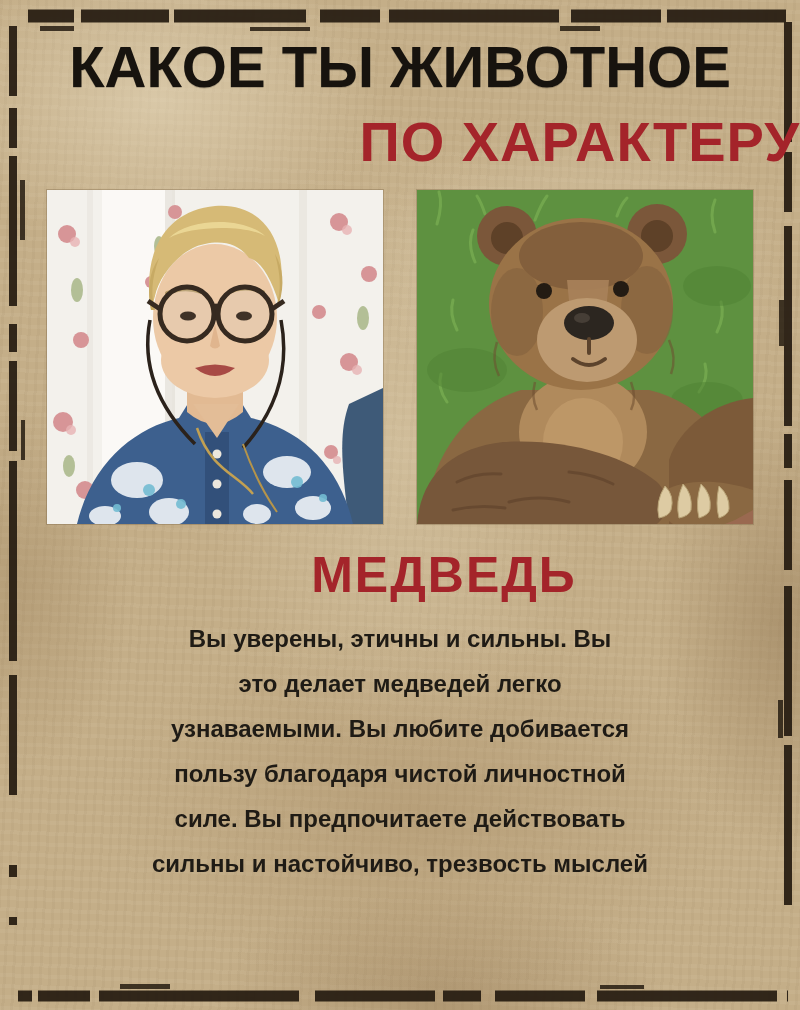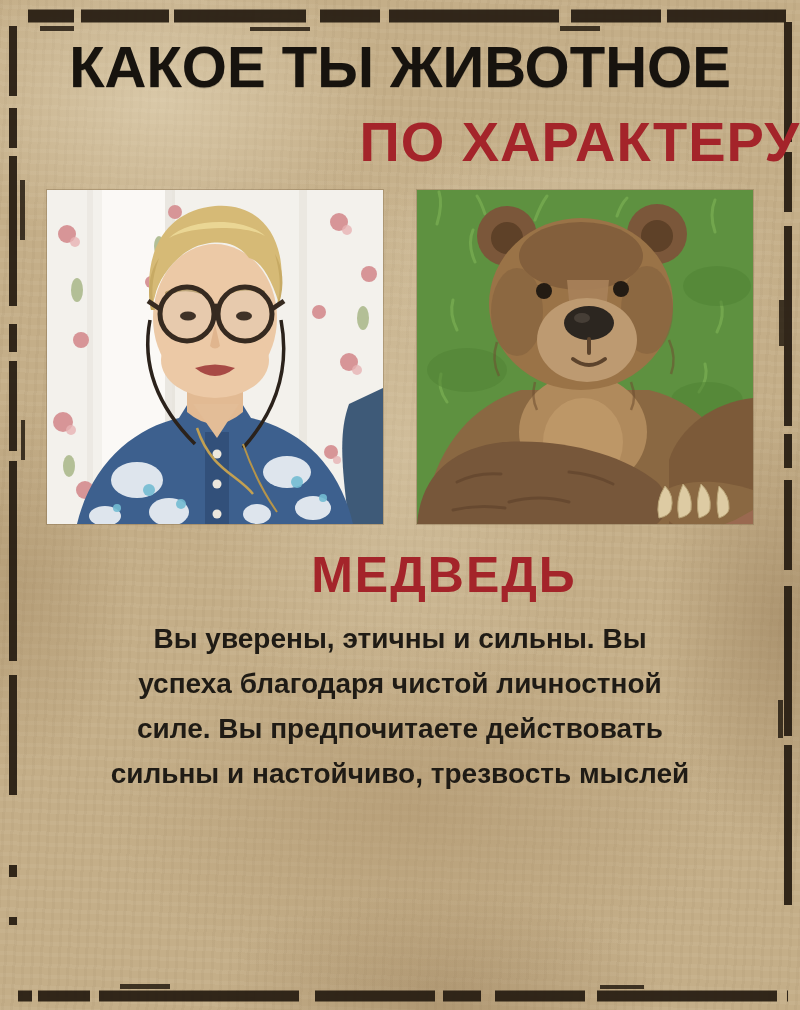--- a/index.html
+++ b/index.html
@@ -35,21 +35,21 @@
   .photo-right{left:417px;}
   .photo svg{display:block;}
   .animal{
     position:absolute;top:549px;left:0;width:100%;text-align:center;
     font-size:50px;line-height:52px;font-weight:800;color:#a4242a;
     letter-spacing:2px;
     margin-left:44px;
   }
   .desc{
     position:absolute;top:616px;left:28px;right:28px;text-align:center;
-    font-size:28px;line-height:45px;font-weight:700;color:#1f1b15;
+    font-size:24px;line-height:45px;font-weight:700;color:#1f1b15;
   }
   .desc .line{display:block;}
 </style>
 </head>
 <body>
 
 <div class="poster">
 
   <svg class="frame" width="800" height="1010" viewBox="0 0 800 1010" aria-hidden="true">
     <g stroke="#261c11" fill="none" opacity="0.93">
@@ -245,18 +245,20 @@
         <path d="M302 296 q-4 18 0 32 q9 -3 10 -9 q1 -13 -10 -23 Z"></path>
       </g>
       <path d="M318 330 L336 320 L336 334 L308 334 Z" fill="#9c6a52" opacity=".85"></path>
     </svg>
   </div>
 
   <div class="animal">МЕДВЕДЬ</div>
 
   <div class="desc">
     <span class="line">Вы уверены, этичны и сильны. Вы</span>
-    <span class="line">успеха благодаря чистой личностной</span>
+    <span class="line">это делает медведей легко</span>
+    <span class="line">узнаваемыми. Вы любите добивается</span>
+    <span class="line">пользу благодаря чистой личностной</span>
     <span class="line">силе. Вы предпочитаете действовать</span>
     <span class="line">сильны и настойчиво, трезвость мыслей</span>
   </div>
 
 </div>
 
 </body></html>

